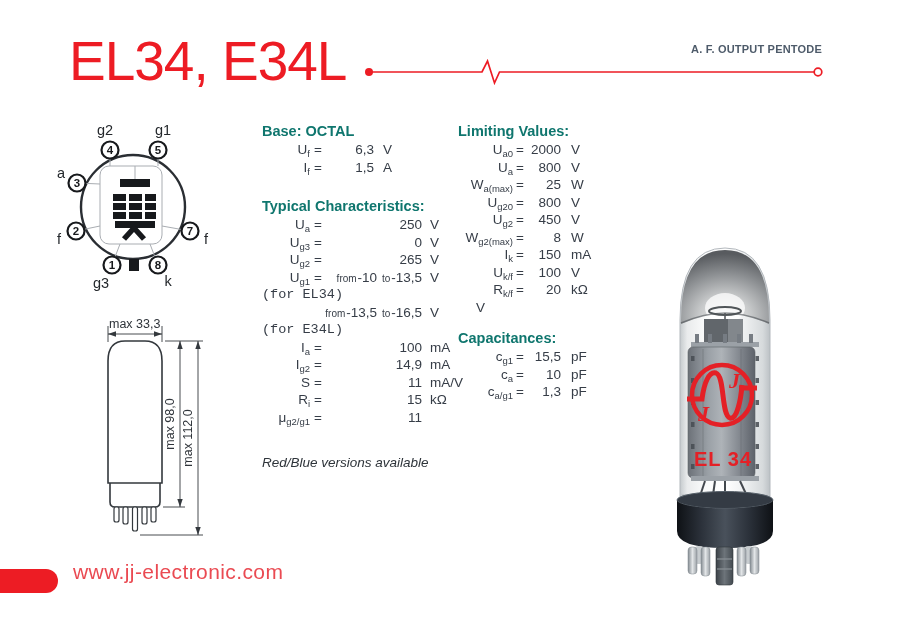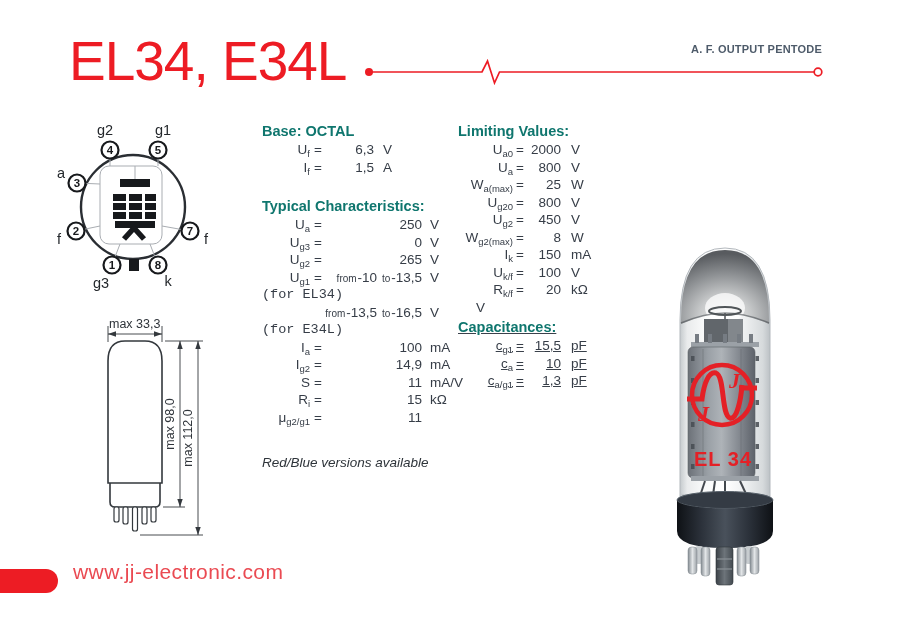--- a/index.html
+++ b/index.html
@@ -30,21 +30,21 @@
   .rows-base .c-label{width:48px}.rows-base .c-eq{width:16px}.rows-base .c-val{width:48px}
   .rows-base .c-unit{padding-left:9px}
   .rows-mid .c-label{width:48px}.rows-mid .c-eq{width:16px}.rows-mid .c-val{width:96px}
   .rows-mid .c-unit{padding-left:8px}
   .rows-mid .c-note{width:160px}
   
   .rows-right .c-label{width:55px}.rows-right .c-eq{width:14px}.rows-right .c-val{width:34px}
   .rows-right .c-unit{padding-left:10px}
   .rows-right .c-solo{padding-left:18px}
   #typical-sec{margin-top:21px;}
-  #cap-sec{margin-top:2px;text-decoration:underline;}
+  #cap-sec{margin-top:13px;}
   #note-italic{position:absolute;left:262px;top:455px;font-size:13.5px;font-style:italic;color:#2e343a;}
   
   #pinout{position:absolute;left:48px;top:118px;}
   #dimdraw{position:absolute;left:85px;top:313px;}
   #tube{position:absolute;left:645px;top:228px;}
   
   #ribbon{position:absolute;left:0;top:569px;width:58px;height:24px;background:#ed1c24;
           border-radius:0 12px 12px 0;}
   #footer-url{position:absolute;left:73px;top:560px;font-size:21px;color:#ea4a52;letter-spacing:.4px;}
 </style>

